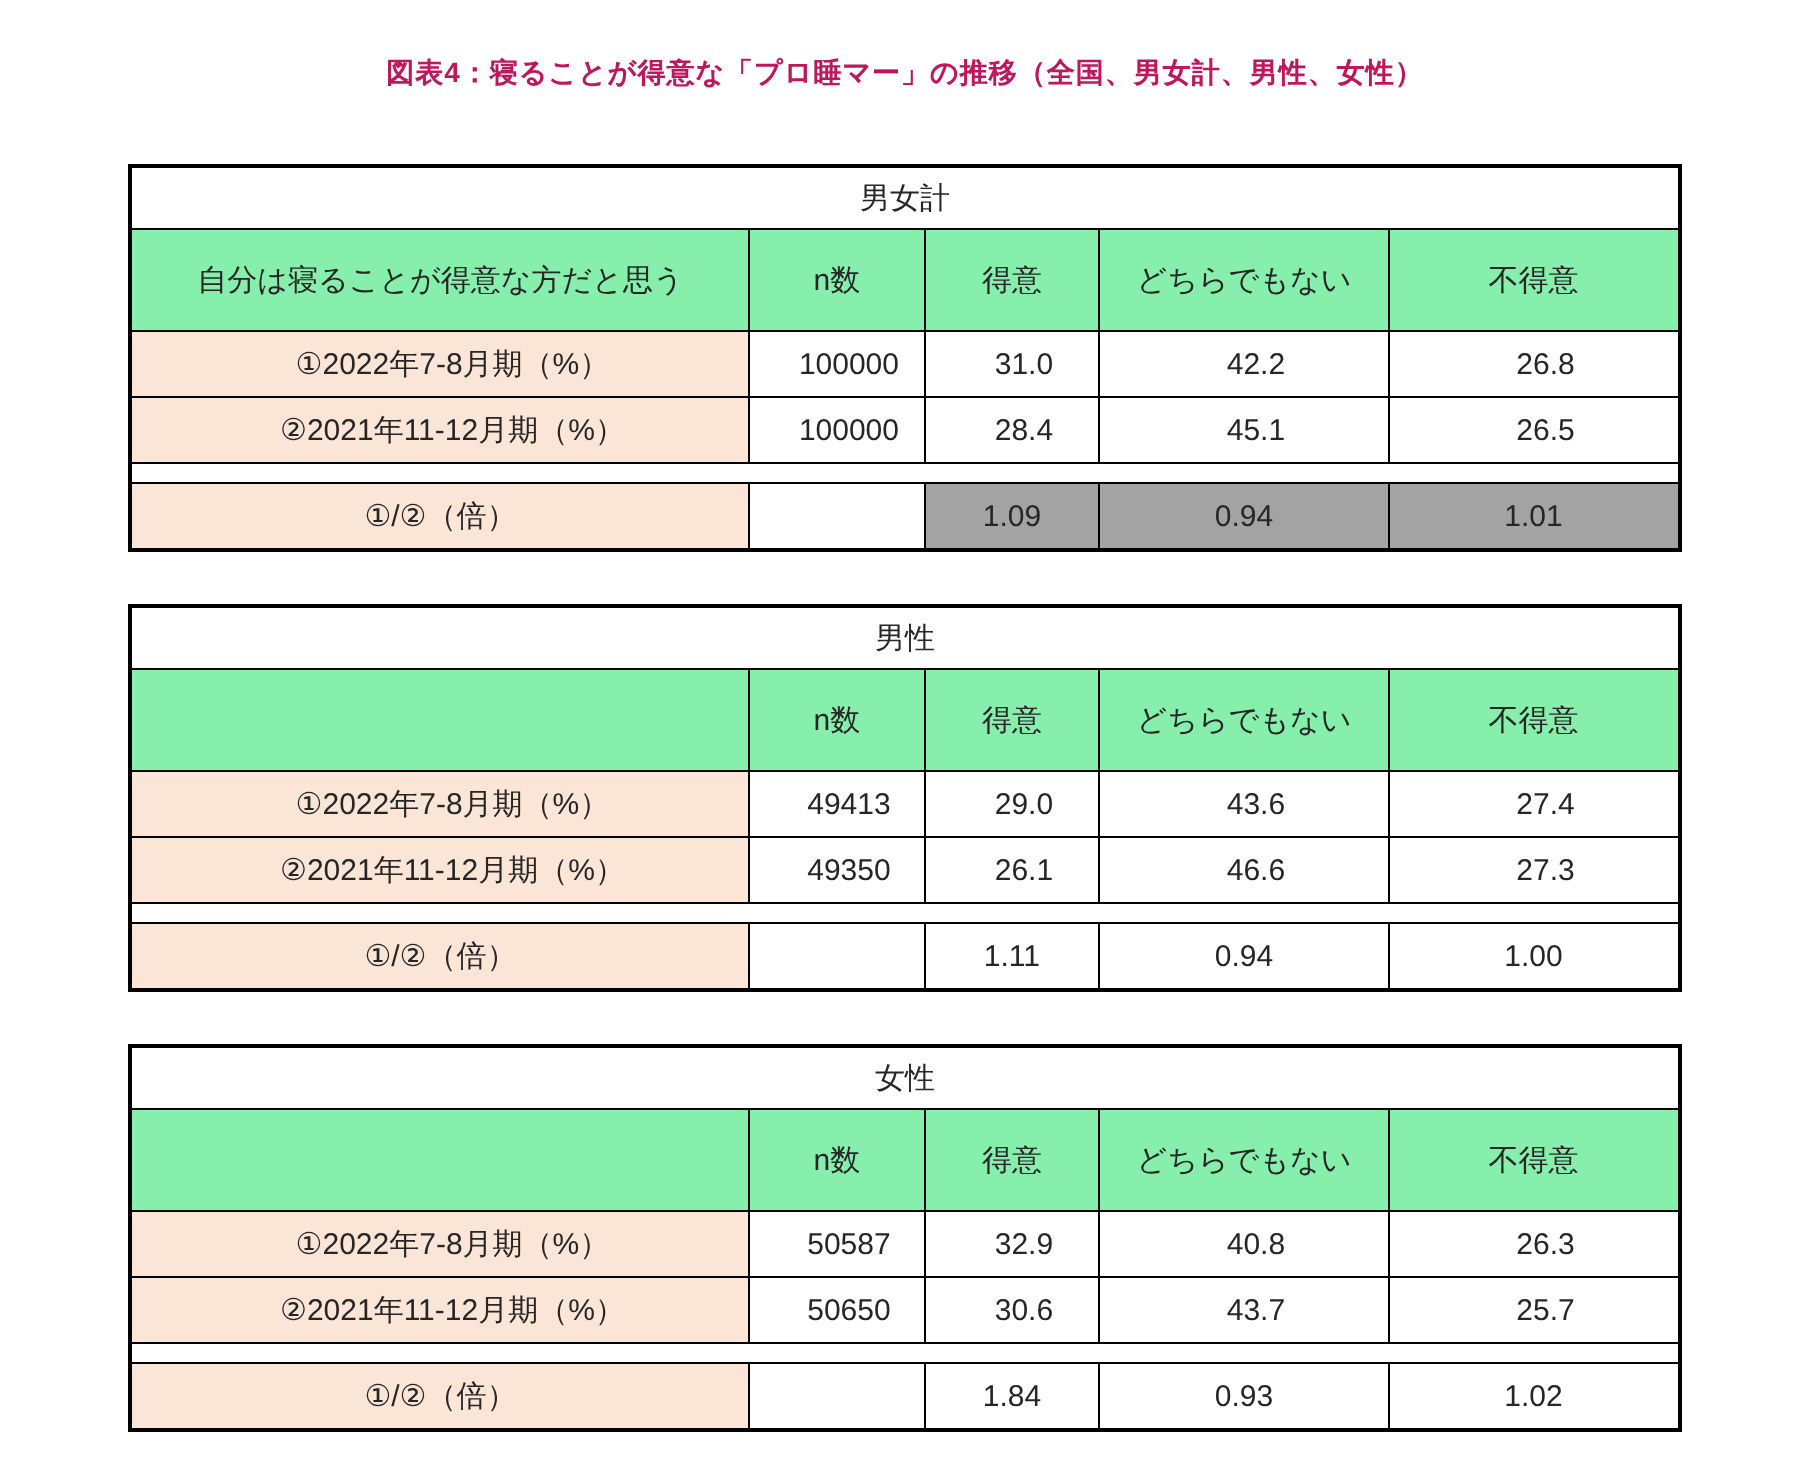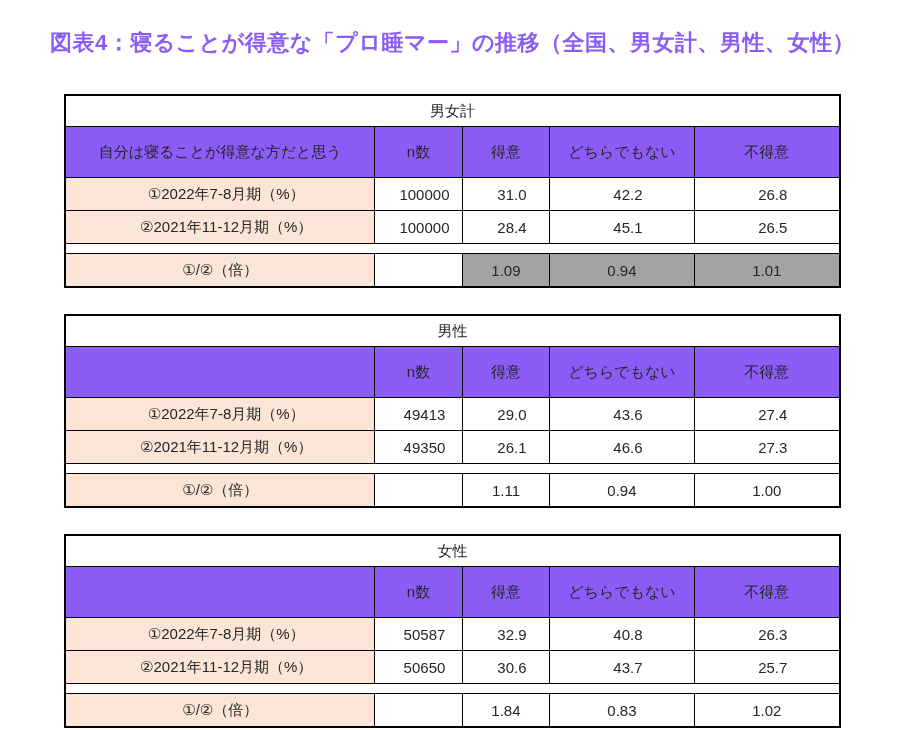--- a/index.html
+++ b/index.html
@@ -6,24 +6,24 @@
     margin: 0;
     padding: 0;
     background: #ffffff;
     width: 905px;
     font-family: "Liberation Sans", "DejaVu Sans", sans-serif;
     color: #262626;
   }
   .figure-title {
     text-align: center;
     font-weight: bold;
-    font-size: 22px;
+    font-size: 14px;
     letter-spacing: 0.5px;
     margin: 28px 0 36px 0;
-    color: #8b5cf6;
+    color: #be185d;
   }
   table.data-table {
     border-collapse: collapse;
     table-layout: fixed;
     width: 774px;
     margin: 0 auto 26px auto;
     border: 2px solid #000;
   }
   table.data-table td {
     border: 1px solid #000;
@@ -34,21 +34,21 @@
     overflow: hidden;
     white-space: nowrap;
     background: #ffffff;
   }
   tr.section-row td { height: 30px; margin-top: 32px; }
   td.sec-total  { background: #FFF2CC; }
   td.sec-male   { background: #DEEBF7; }
   td.sec-female { background: #E2EFDA; }
   tr.colhead-row td {
     height: 50px;
-    background: #8b5cf6;
+    background: #86efac;
   }
   tr.data-row td { height: 32px; padding-left: 14px; }
   tr.data-row td.row-label,
   tr.ratio-row td.row-label { background: #FBE5D6; }
   tr.gap-row td {
     height: 9px;
     background: #ffffff;
     padding: 0;
   }
   tr.ratio-row td { height: 32px; }
@@ -184,17 +184,17 @@
       <td>43.7</td>
       <td>25.7</td>
     </tr>
     <tr class="gap-row">
       <td colspan="5"></td>
     </tr>
     <tr class="ratio-row">
       <td class="row-label">①/②（倍）</td>
       <td></td>
       <td>1.84</td>
-      <td>0.83</td>
+      <td>0.93</td>
       <td>1.02</td>
     </tr>
   </tbody>
 </table>
 
 </body></html>

